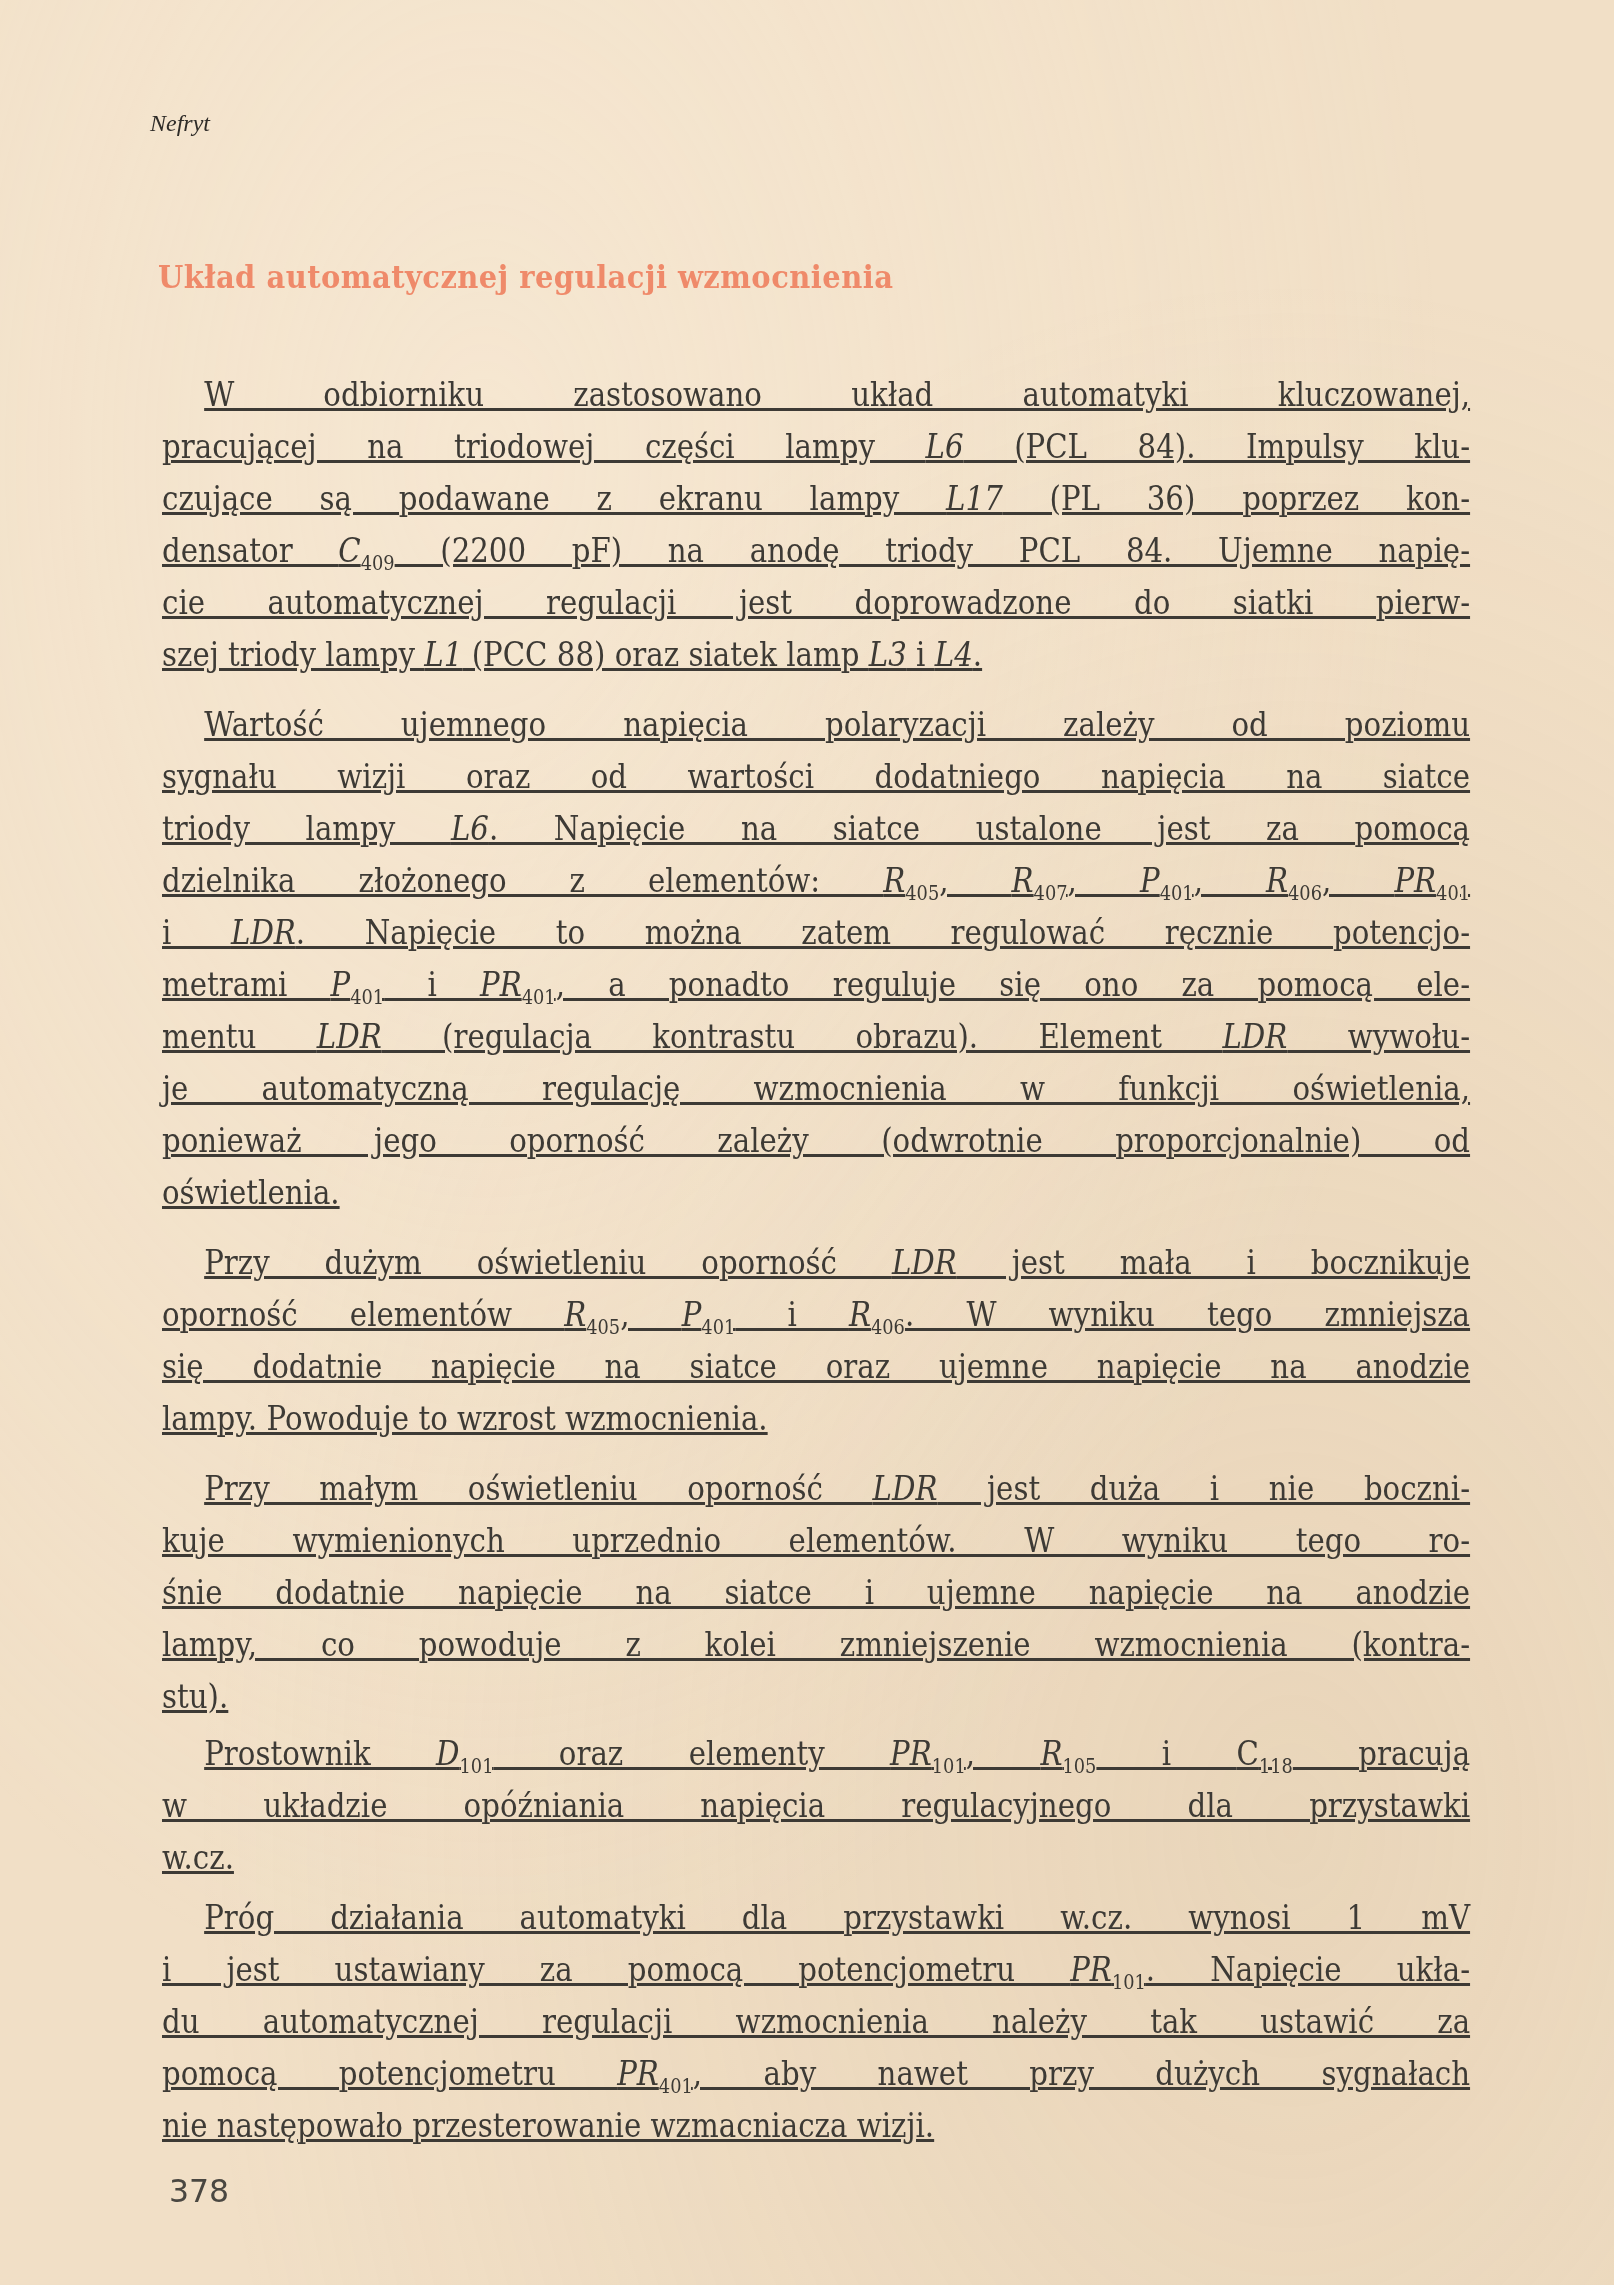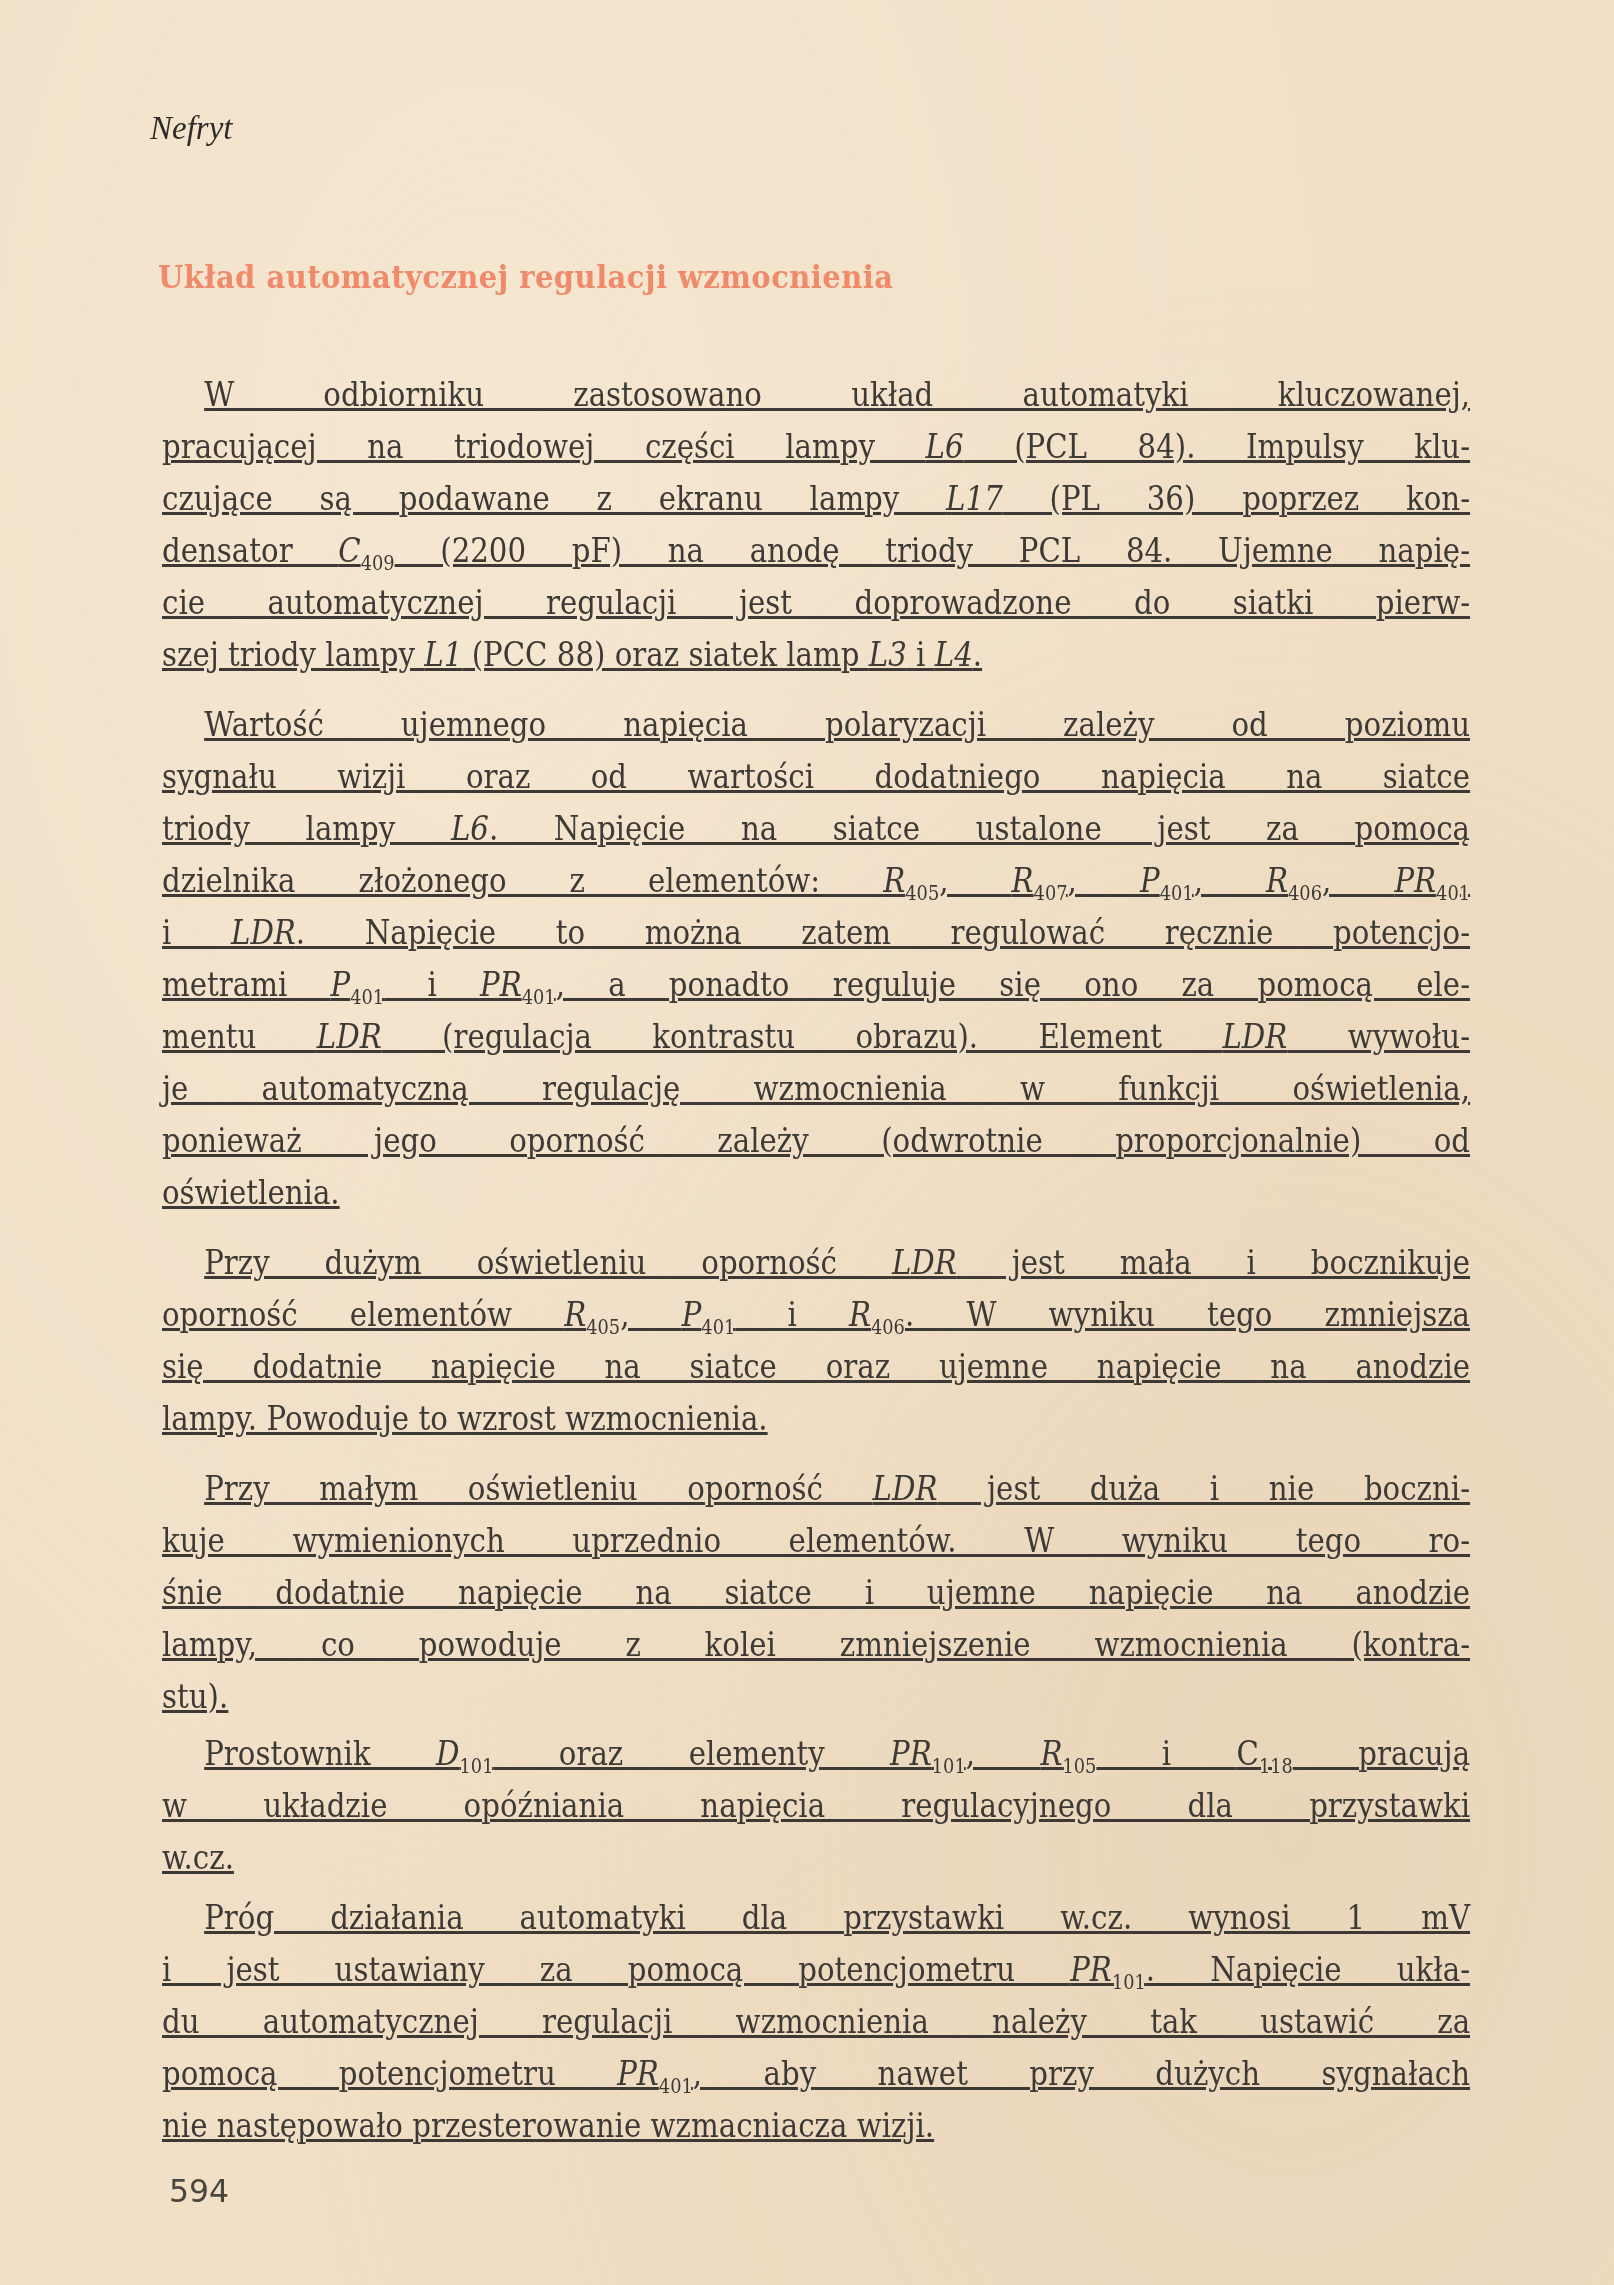--- a/index.html
+++ b/index.html
@@ -9,21 +9,21 @@
       background-image:
         radial-gradient(ellipse at 30% 20%, rgba(255,245,230,0.35), transparent 60%),
         radial-gradient(ellipse at 80% 80%, rgba(210,185,150,0.25), transparent 60%);
       position: relative; overflow: hidden;
       font-family: "DejaVu Serif", serif;
       color: #3d3a35;
     }
     .header {
       position: absolute; left: 150px; top: 110px;
       font-family: "Liberation Serif", serif; font-style: italic;
-      font-size: 33px; color: #2f2c28;
+      font-size: 24px; color: #2f2c28;
     }
     .section-title {
       position: absolute; left: 158px; top: 258px;
       font-family: "DejaVu Serif", serif; font-weight: bold;
       font-size: 31.5px; color: #ef8a6a; letter-spacing: 0.5px;
       transform: scaleX(0.92); transform-origin: left;
       white-space: nowrap;
     }
     .body-text {
       position: absolute; left: 162px; top: 368px; width: 1308px; text-decoration: underline;
@@ -95,14 +95,14 @@
     </div>
     <div class="para tight" style="margin-top: 8px;">
       <span class="line indent"><span>Próg działania automatyki dla przystawki w.cz. wynosi 1 mV</span></span>
       <span class="line"><span>i jest ustawiany za pomocą potencjometru </span><i class="sym">PR</i><sub>101</sub><span>. Napięcie ukła-</span></span>
       <span class="line"><span>du automatycznej regulacji wzmocnienia należy tak ustawić za</span></span>
       <span class="line"><span>pomocą potencjometru </span><i class="sym">PR</i><sub>401</sub><span>, aby nawet przy dużych sygnałach</span></span>
       <span class="line last"><span>nie następowało przesterowanie wzmacniacza wizji.</span></span>
     </div>
   </div>
 
-<div class="page-num">594</div>
+<div class="page-num">378</div>
 
 
 </body></html>

